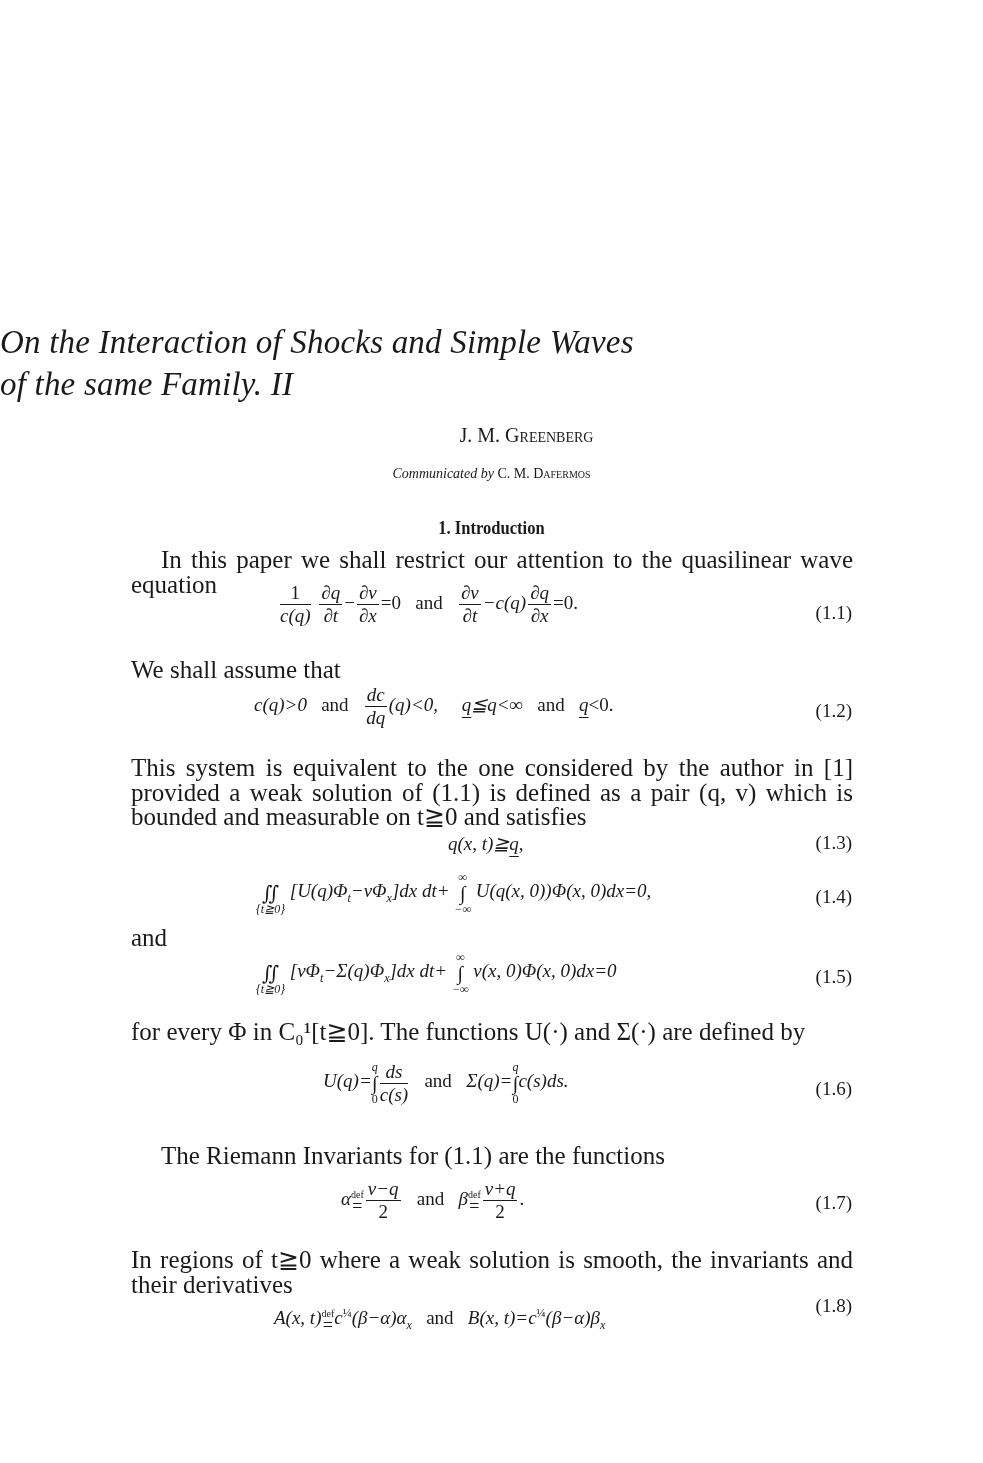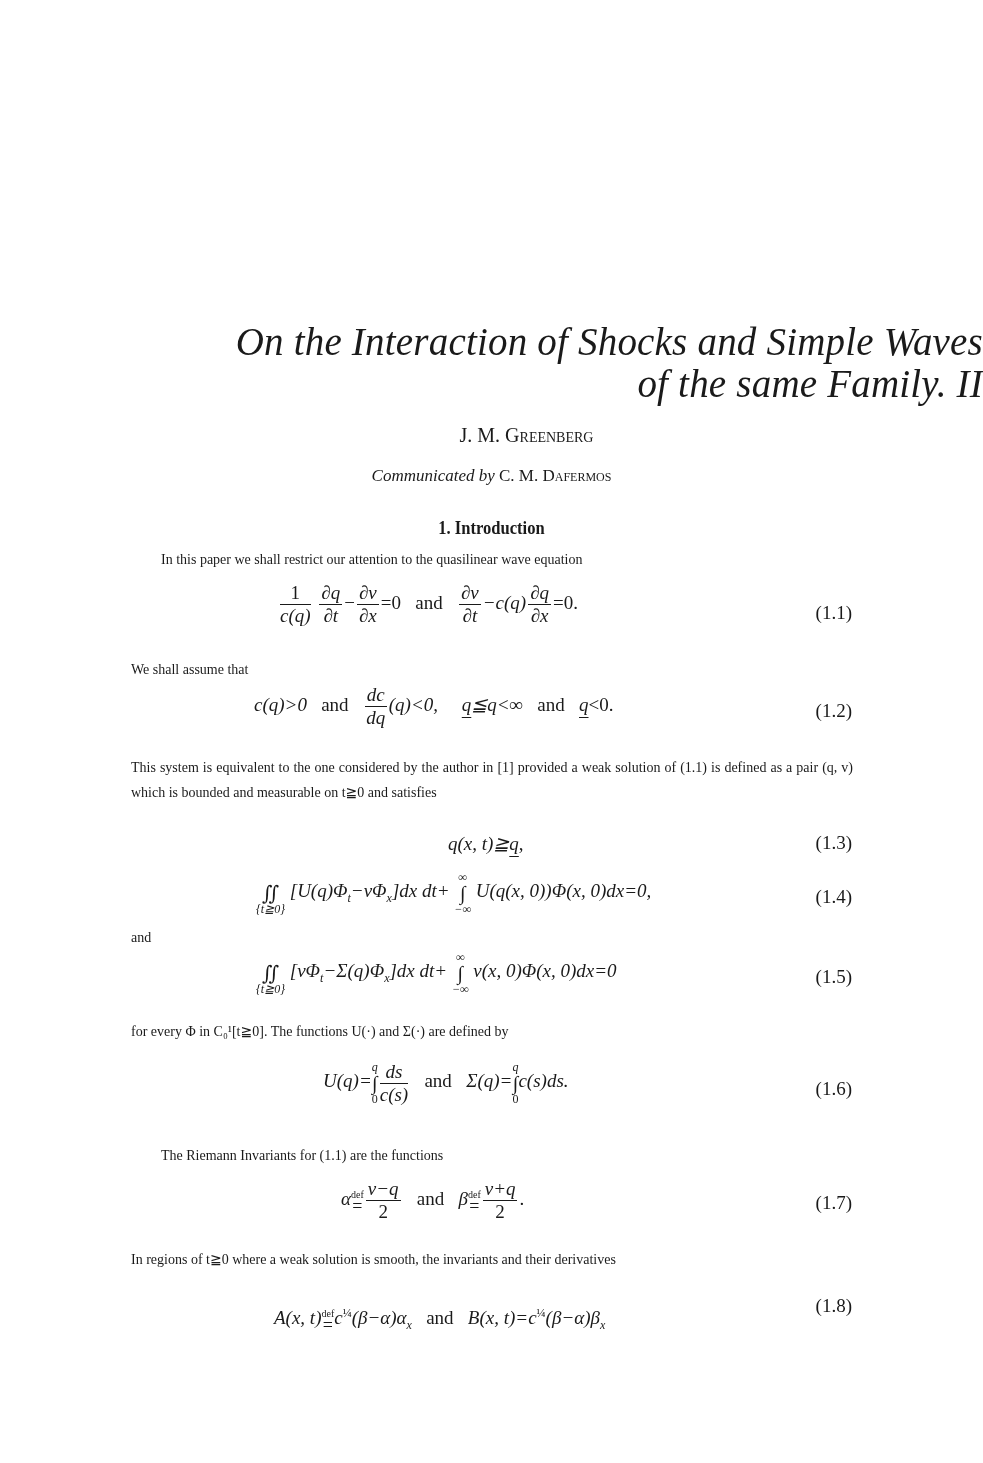--- a/index.html
+++ b/index.html
@@ -11,48 +11,48 @@
     width: 983px;
     height: 1463px;
     position: relative;
     overflow: hidden;
     font-family: "Liberation Serif", "DejaVu Serif", serif;
     color: #1a1a1a;
   }
   .abs { position: absolute; }
   .title {
     left: 0; width: 983px;
-    text-align: right;
+    text-align: left;
     font-style: italic;
-    font-size: 39px;
+    font-size: 33px;
     line-height: 40px;
     letter-spacing: 0.2px;
   }
   .author {
     left: 0; width: 983px; text-align: center;
     font-size: 20px;
     padding-left: 35px;
   }
   .author .sc { font-variant: small-caps; }
   .communicated {
     left: 0; width: 983px; text-align: center;
-    font-size: 17px;
+    font-size: 14px;
   }
   .communicated i { font-style: italic; }
   .communicated .sc { font-variant: small-caps; }
   .section-heading {
     left: 0; width: 983px; text-align: center;
     font-weight: bold;
     font-size: 18px;
     font-family: "Liberation Serif", serif;
     transform: scaleX(0.92);
   }
   .para {
     left: 131px; width: 722px;
-    font-size: 14px;
+    font-size: 25px;
     line-height: 24.5px;
     text-align: justify;
   }
   .para.indent { text-indent: 30px; }
   .eq {
     font-size: 19px;
     white-space: nowrap;
   }
   .eqnum {
     right: 131px;

